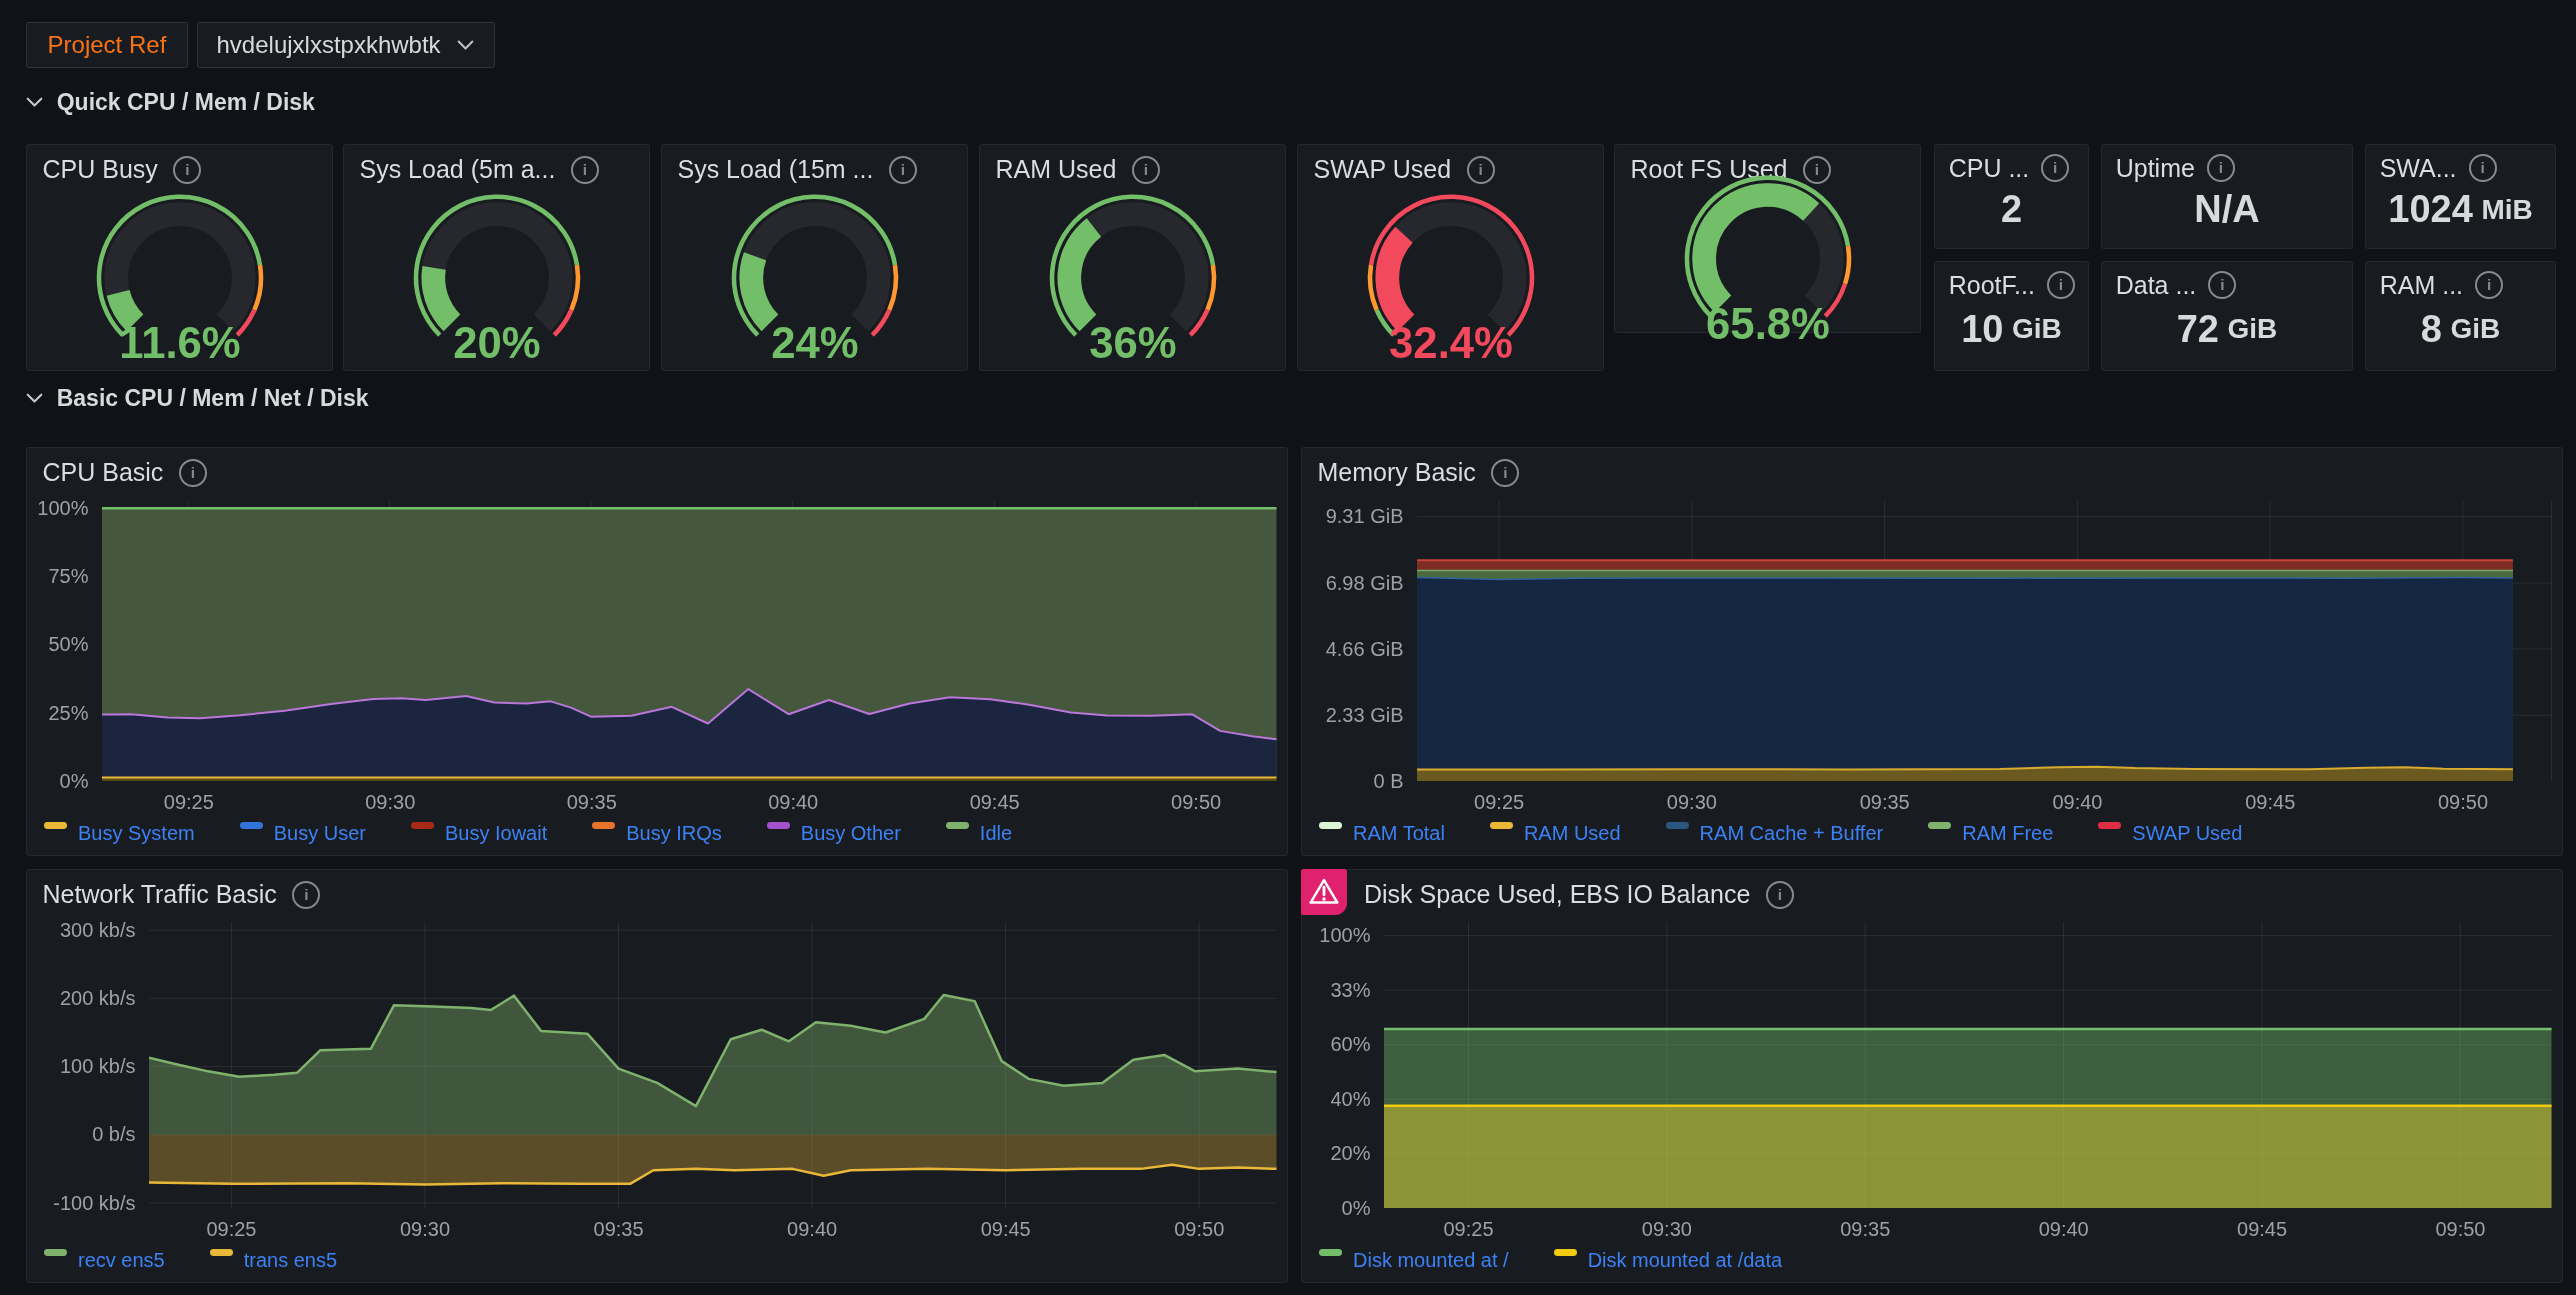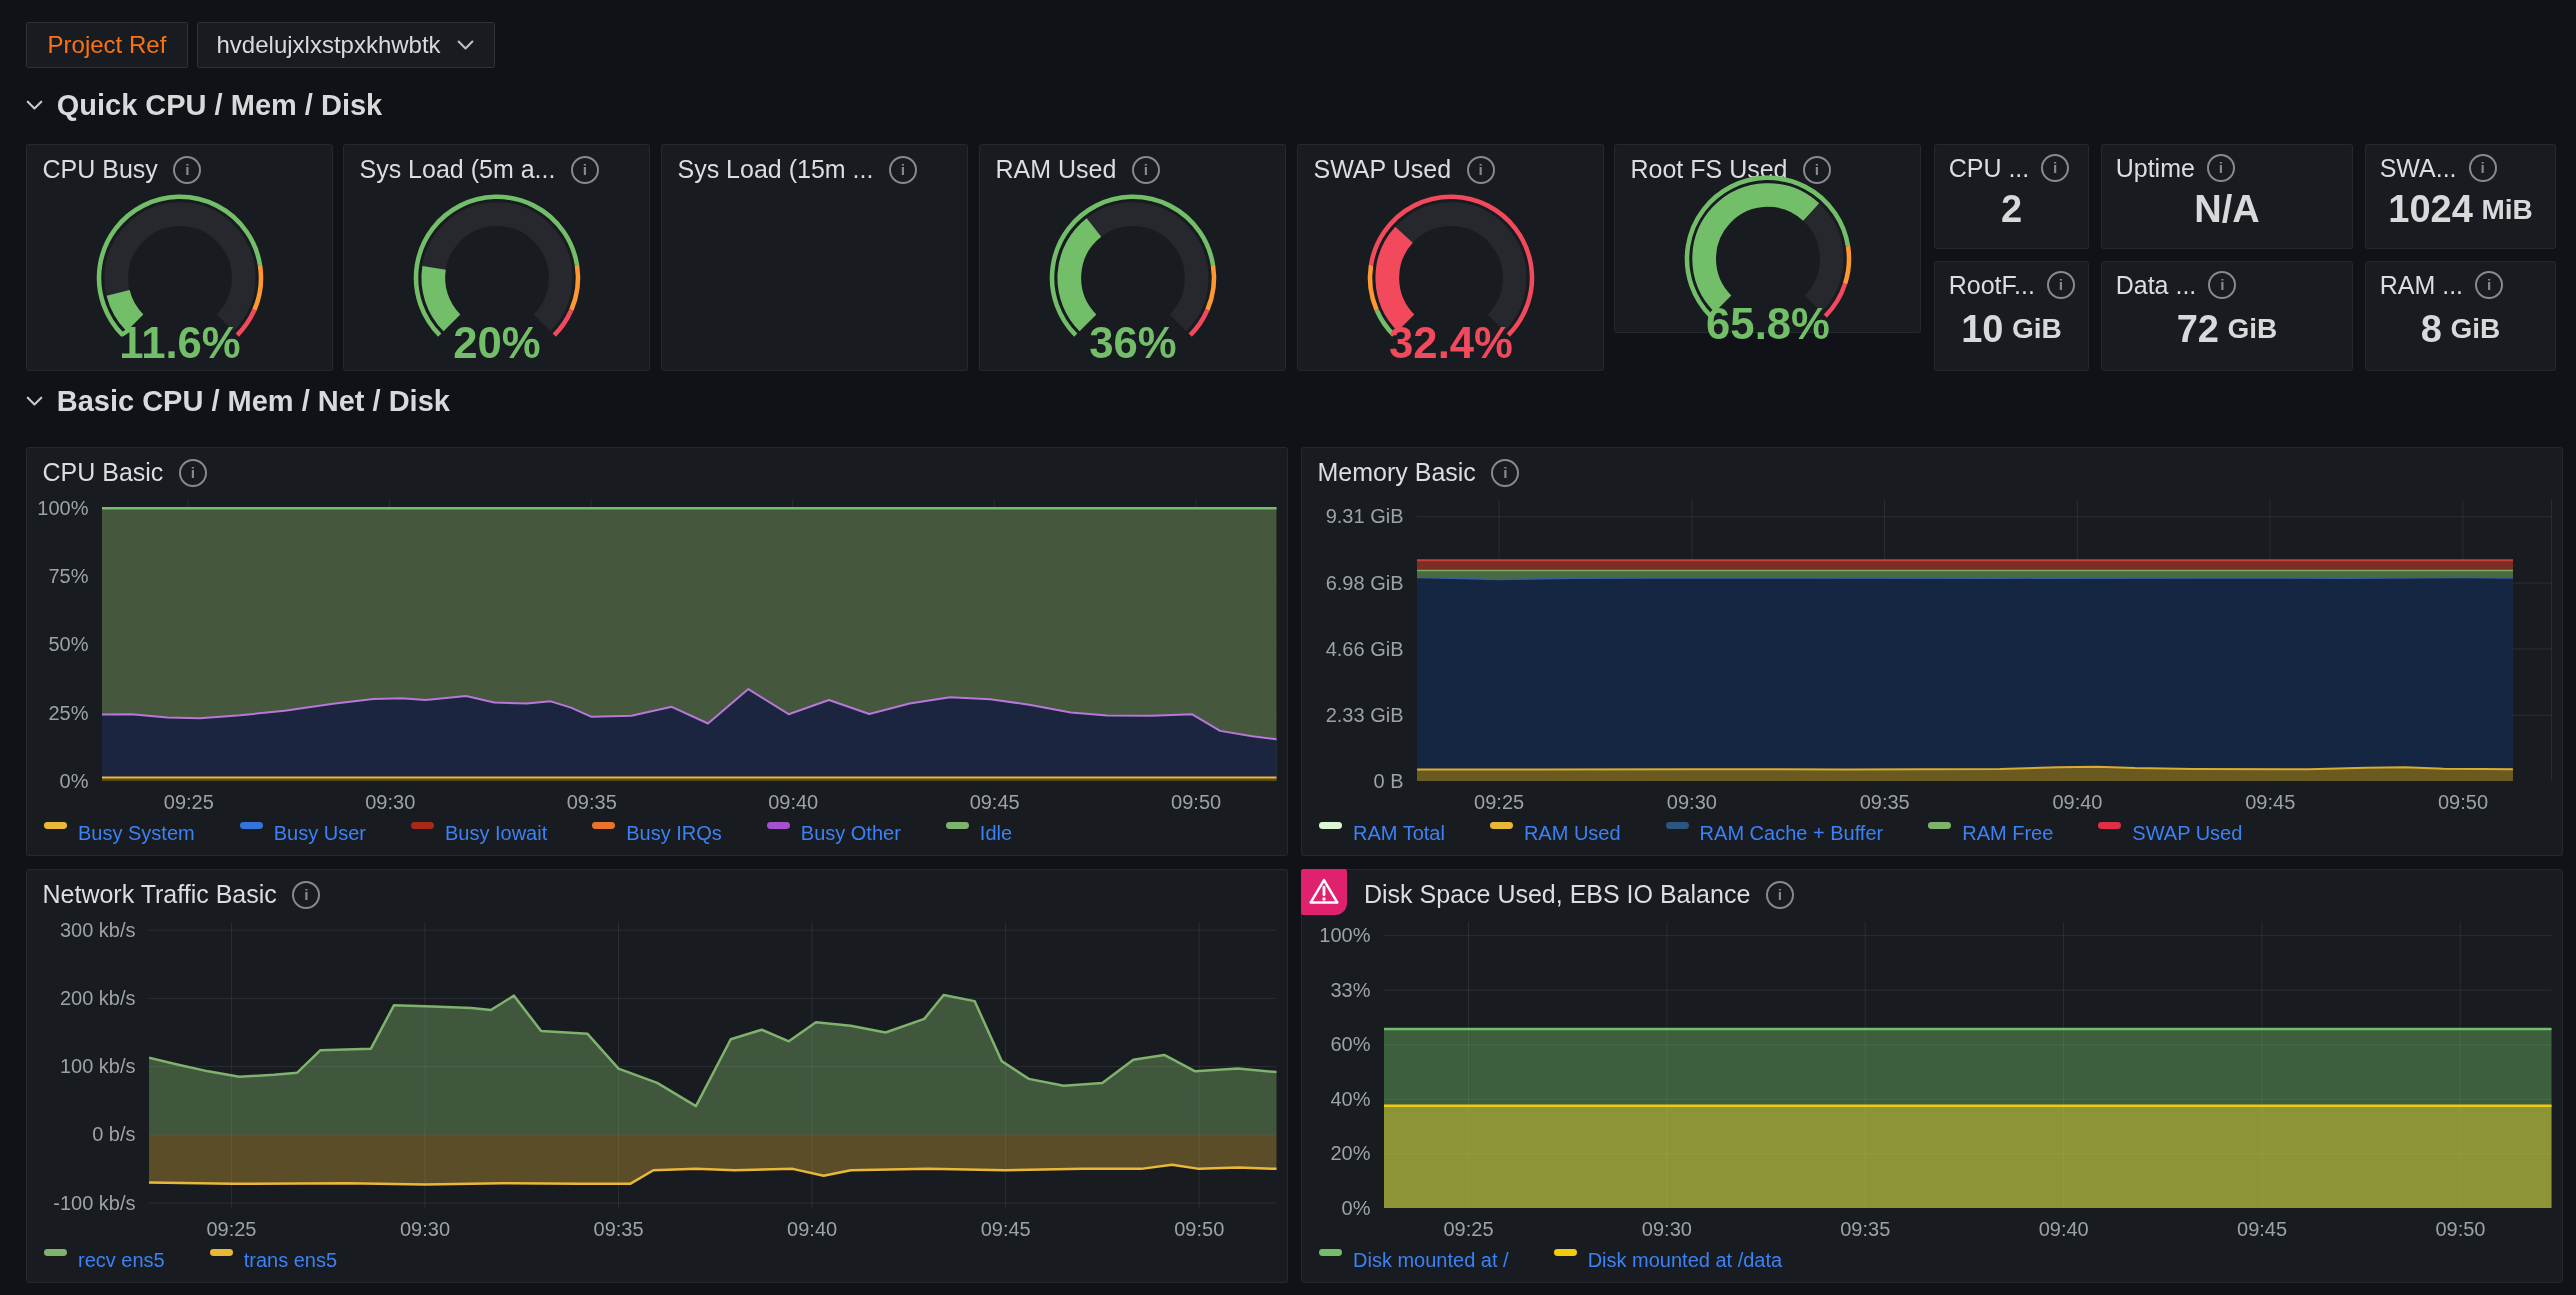--- a/index.html
+++ b/index.html
@@ -6,21 +6,21 @@
   .page{position:relative;width:2576px;height:1296px;background:#111217;overflow:hidden;
         font-family:"Liberation Sans",sans-serif;color:#D8D9DA;}
   
   .topbar{position:absolute;left:26px;top:22px;display:flex;gap:8.6px;}
   .ctrl{height:46px;display:flex;align-items:center;background:#181B1F;border:0.9px solid #2F3238;
         border-radius:1.7px;box-sizing:border-box;cursor:pointer;}
   .ctrl-label{padding:0 20.6px;color:#f97316;font-weight:500;font-size:24px;}
   .ctrl-select{padding:0 19px;gap:15.5px;color:#D8D9DA;font-weight:500;font-size:24px;}
   
   .section-hdr{position:absolute;left:26px;display:flex;align-items:center;gap:13.7px;
-               font-size:29px;font-weight:700;color:#D8D9DA;cursor:pointer;}
+               font-size:23px;font-weight:700;color:#D8D9DA;cursor:pointer;}
   #sec1{top:89px;} #sec2{top:385px;}
   
   .panel{position:absolute;background:#181B1F;border:0.9px solid #25282E;border-radius:2.6px;box-sizing:border-box;}
   .title-row{display:flex;align-items:center;gap:15.5px;padding:10.3px 15.5px 3.4px 15.5px;height:43px;box-sizing:border-box;}
   .title-row.with-alert{padding-left:62px;}
   .p-title{font-size:25px;font-weight:500;color:#DCDDE1;white-space:nowrap;overflow:hidden;text-overflow:ellipsis;}
   .info{width:24px;height:24px;border:2.1px solid #87898F;border-radius:50%;color:#87898F;
         font-size:15.5px;font-weight:700;display:flex;align-items:center;justify-content:center;flex:none;cursor:pointer;}
   
   .gauge-wrap{position:absolute;left:0;right:0;top:43px;bottom:5.2px;display:flex;align-items:center;justify-content:center;}
@@ -182,20 +182,30 @@
           <path d="M 75.50 151.50 A 70 70 0 1 1 174.50 151.50" stroke="#26282E" stroke-width="26" fill="none"></path>
           <path d="M 75.50 151.50 A 70 70 0 0 1 55.86 91.05" stroke="#73BF69" stroke-width="26" fill="none"></path>
           <text x="125" y="190" text-anchor="middle" fill="#73BF69" font-size="48" font-weight="700">20%</text>
         </svg>
       </div>
     </div>
     <div class="panel" style="left: 661px; top: 144px; width: 307px; height: 227px;">
       <div class="title-row">
         <span class="p-title">Sys Load (15m ...</span>
         <span class="info">i</span>
+      </div>
+      <div class="gauge-wrap">
+        <svg viewBox="0 0 250 200" class="gauge">
+          <path d="M 62.07 164.93 A 89 89 0 1 1 212.90 88.08" stroke="#73BF69" stroke-width="5" fill="none"></path>
+          <path d="M 212.90 88.08 A 89 89 0 0 1 206.68 137.35" stroke="#FF9830" stroke-width="5" fill="none"></path>
+          <path d="M 206.68 137.35 A 89 89 0 0 1 187.93 164.93" stroke="#F2495C" stroke-width="5" fill="none"></path>
+          <path d="M 75.50 151.50 A 70 70 0 1 1 174.50 151.50" stroke="#26282E" stroke-width="26" fill="none"></path>
+          <path d="M 75.50 151.50 A 70 70 0 0 1 59.14 78.29" stroke="#73BF69" stroke-width="26" fill="none"></path>
+          <text x="125" y="190" text-anchor="middle" fill="#73BF69" font-size="48" font-weight="700">24%</text>
+        </svg>
       </div>
     </div>
     <div class="panel" style="left: 979px; top: 144px; width: 307px; height: 227px;">
       <div class="title-row">
         <span class="p-title">RAM Used</span>
         <span class="info">i</span>
       </div>
       <div class="gauge-wrap">
         <svg viewBox="0 0 250 200" class="gauge">
           <path d="M 62.07 164.93 A 89 89 0 1 1 212.90 88.08" stroke="#73BF69" stroke-width="5" fill="none"></path>

